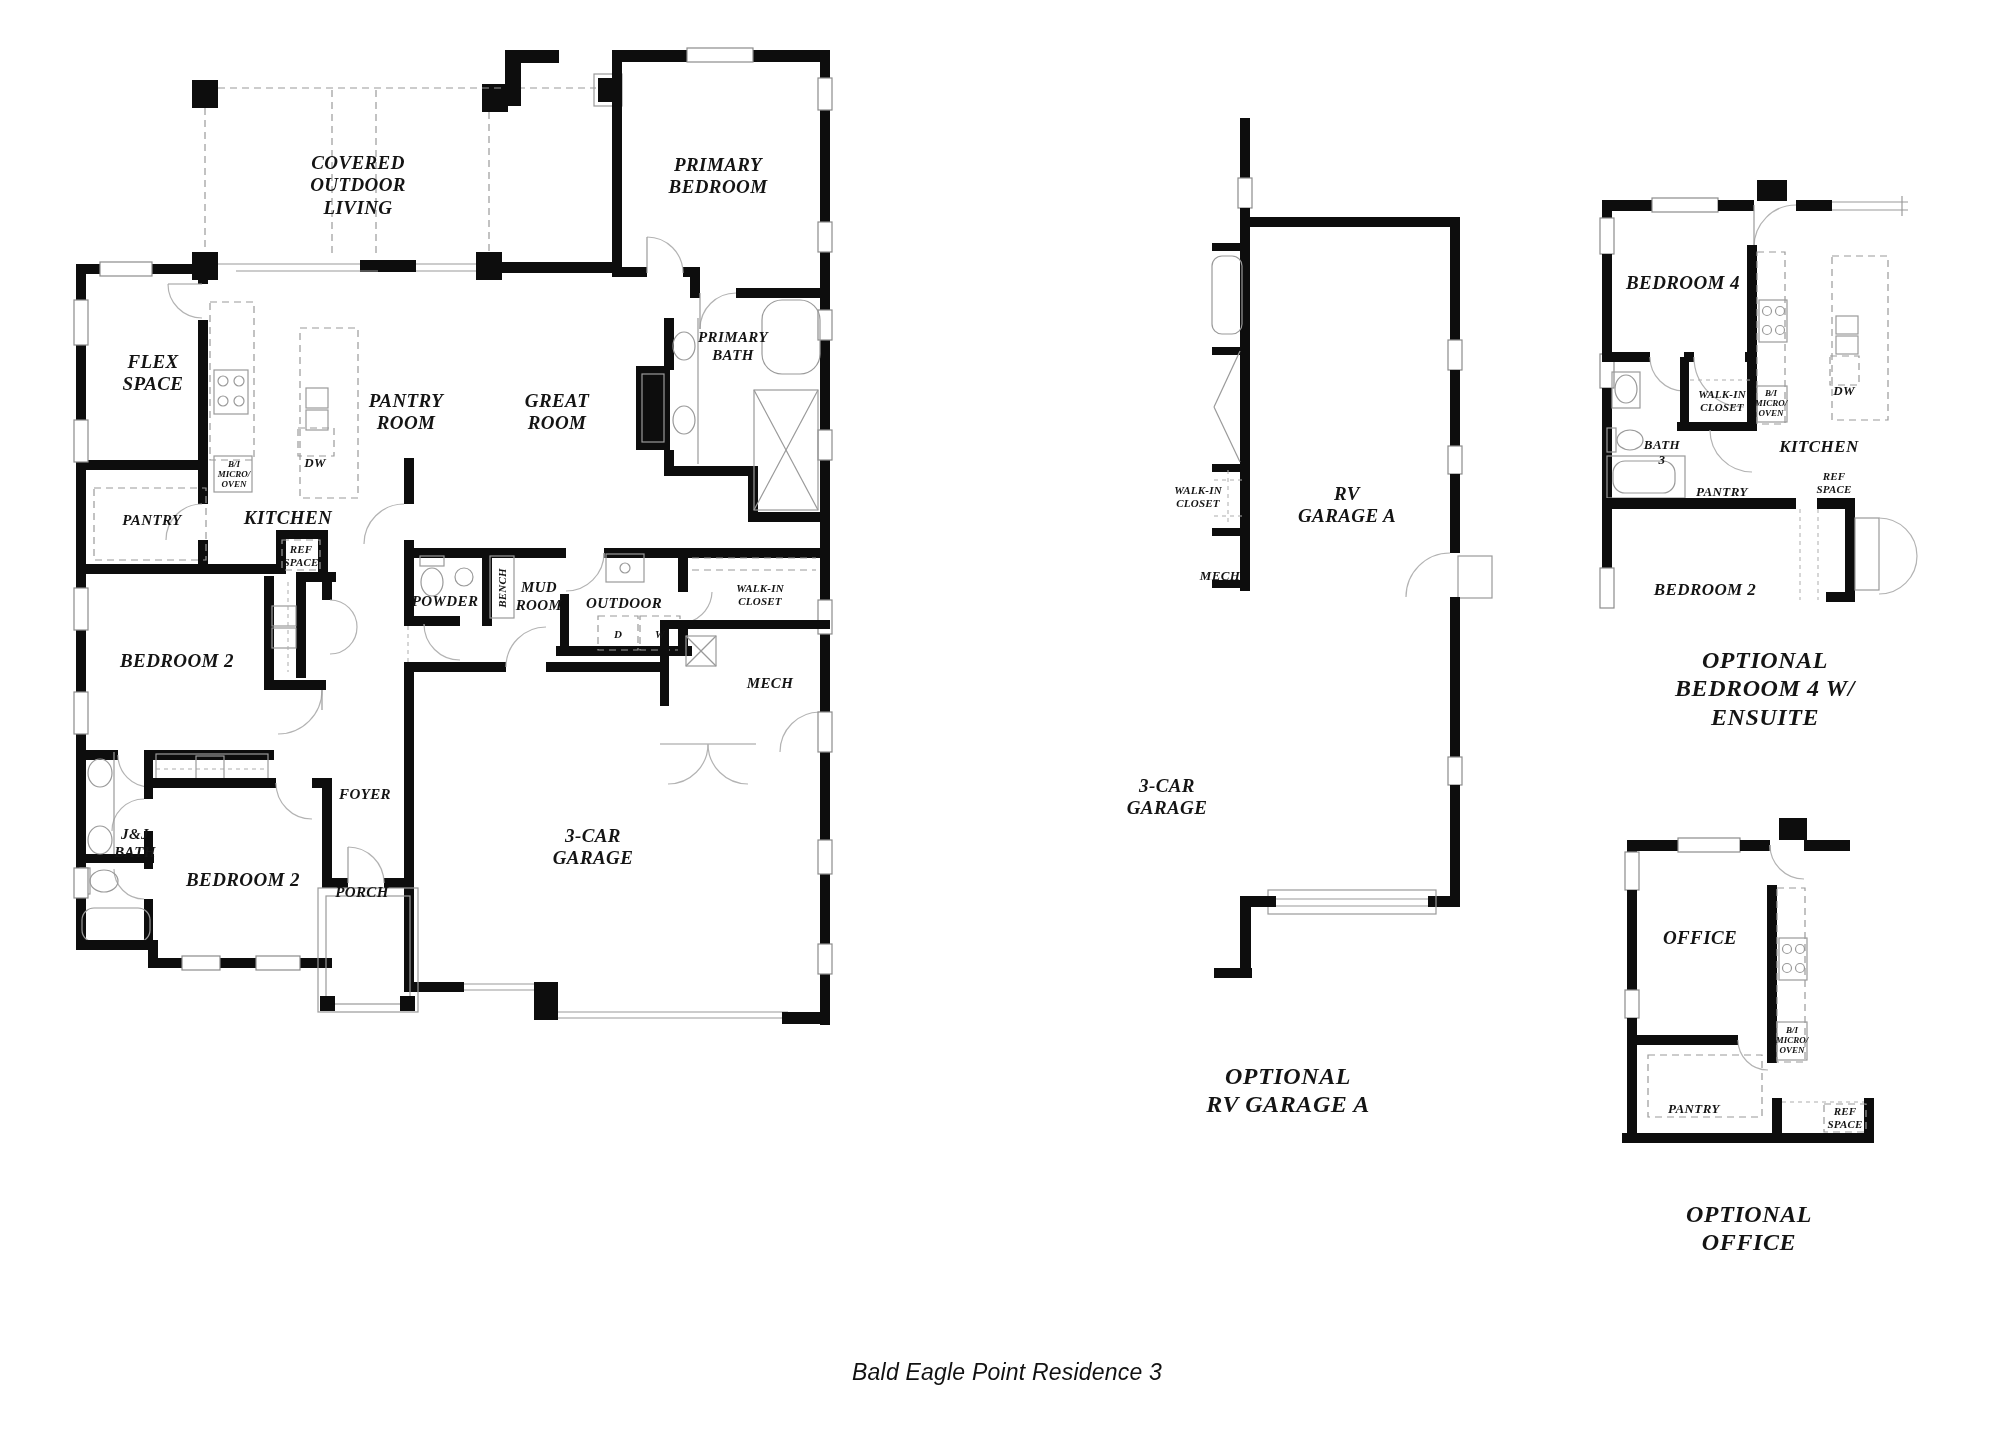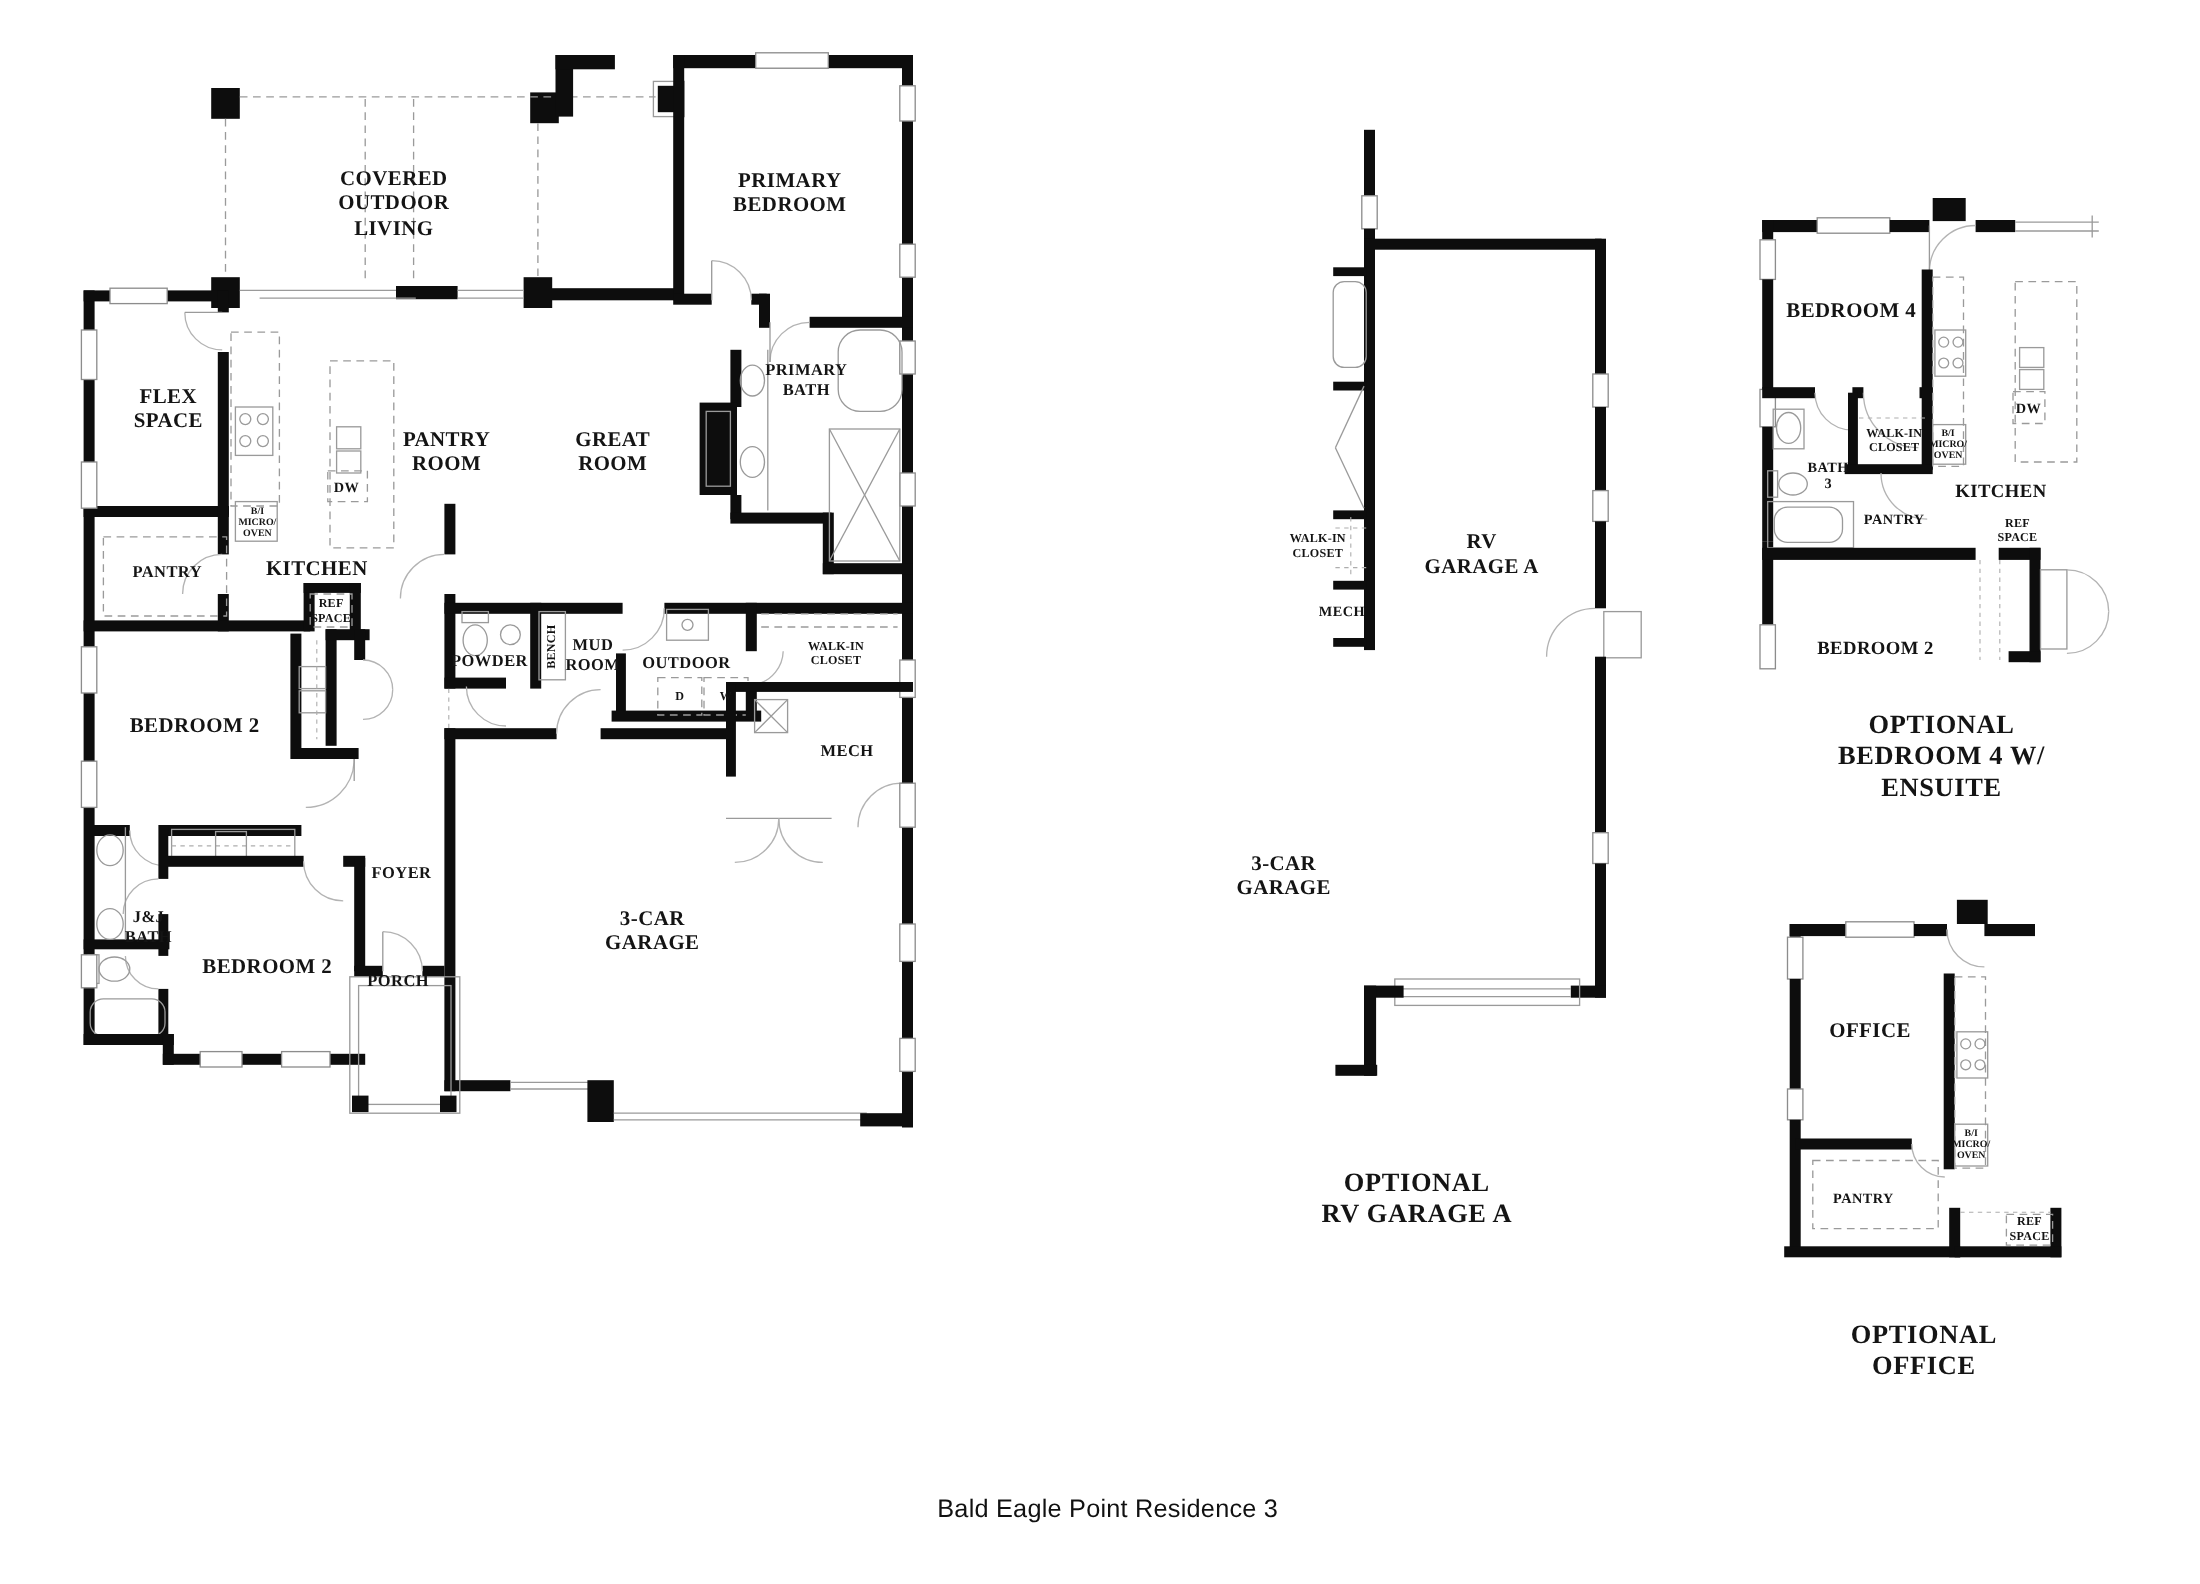--- a/index.html
+++ b/index.html
@@ -1,23 +1,23 @@
 <!DOCTYPE html>
 <html><head>
 <meta charset="utf-8">
 <style>
   html,body{margin:0;padding:0;background:#fff;}
   #plan{position:relative;width:2000px;height:1440px;background:#ffffff;overflow:hidden;
-        font-family:"Liberation Serif","DejaVu Serif",serif;}
+        font-family:"Liberation Serif","DejaVu Serif",serif;font-style:italic;}
   #linework{position:absolute;left:0;top:0;}
   .lbl{position:absolute;transform:translate(-50%,-50%);text-align:center;
        font-weight:bold;color:#141414;white-space:pre-line;line-height:1.18;letter-spacing:.4px;}
   .s19{font-size:19px;}
   .s15{font-size:15px;}
-  .s13{font-size:13px;}
+  .s13{font-size:13px;margin-top:20px;}
   .s11{font-size:11px;letter-spacing:.2px;}
   .s9{font-size:9px;letter-spacing:0;line-height:1.1;}
   .s24{font-size:24px;letter-spacing:.6px;}
   .vert{transform:translate(-50%,-50%) rotate(-90deg);}
   .title{position:absolute;transform:translate(-50%,-50%);
          font-family:"Liberation Sans","DejaVu Sans",sans-serif;font-weight:400;
          font-size:23px;color:#111;letter-spacing:.2px;white-space:nowrap;}
   
   .w{fill:#0d0d0d;stroke:none;}
   .o{fill:none;stroke:#9a9a9a;stroke-width:1.2;}

